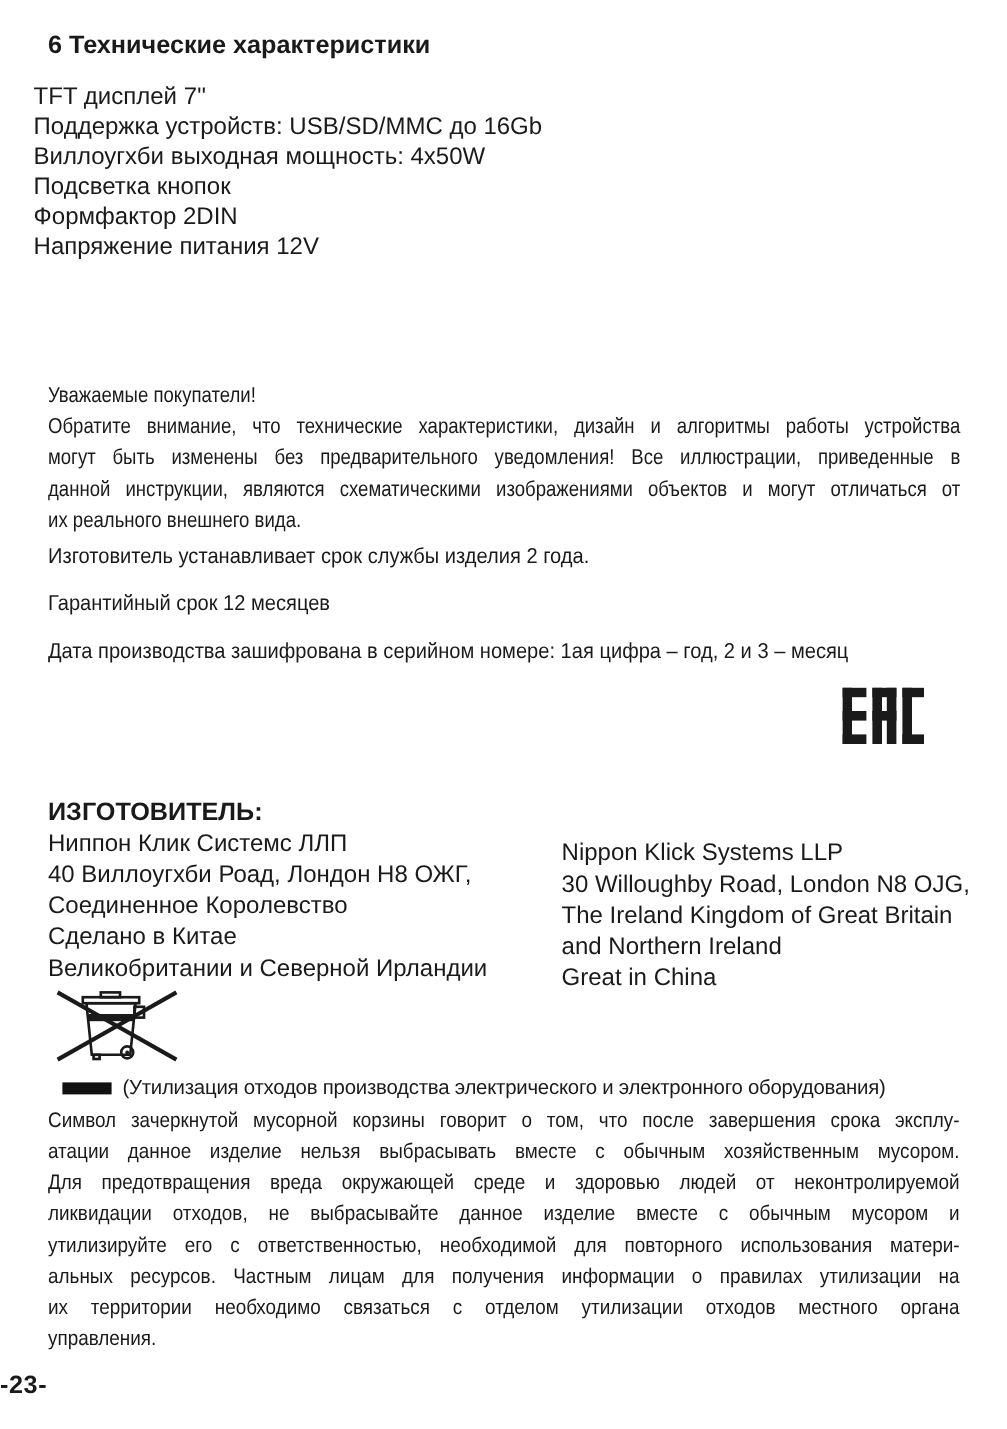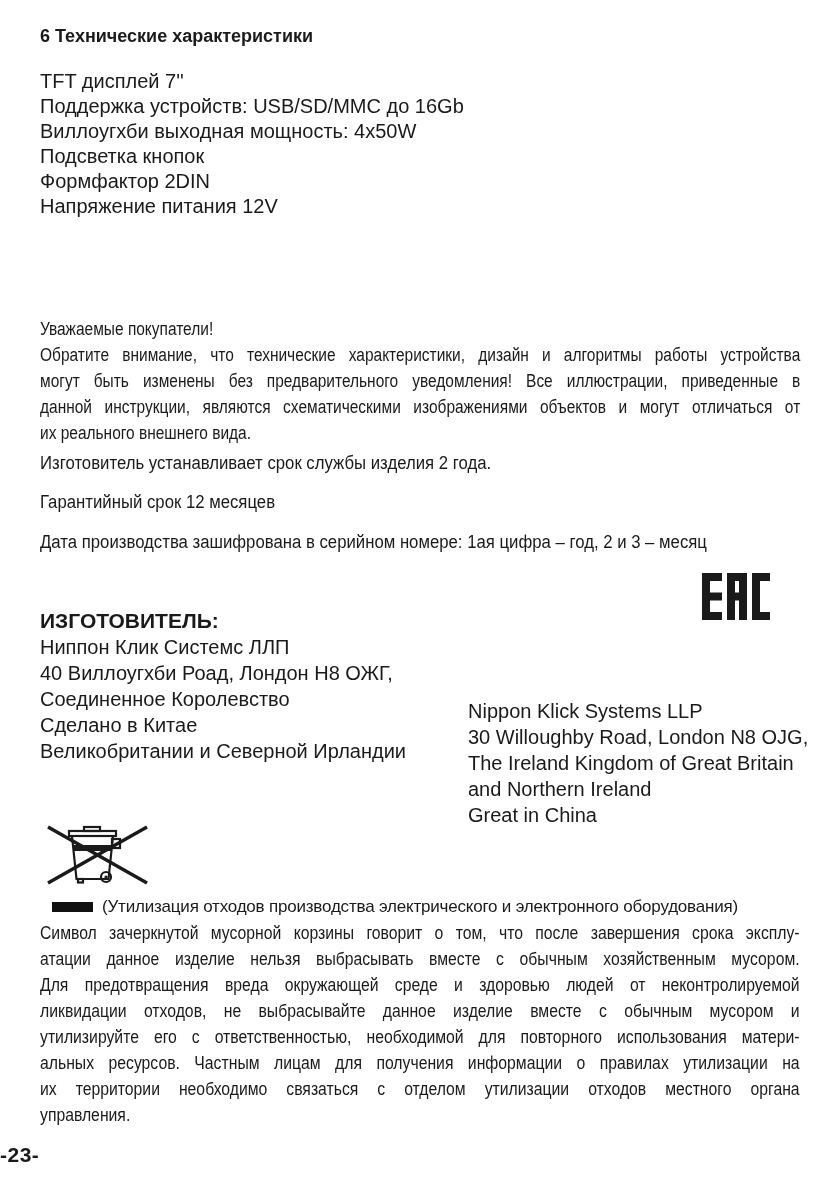--- a/index.html
+++ b/index.html
@@ -6,36 +6,36 @@
   .page {
     position: relative;
     width: 839px;
     height: 1191px;
     background: #ffffff;
     overflow: hidden;
     font-family: "Liberation Sans", sans-serif;
     color: #1a1a1a;
   }
   .abs { position: absolute; }
-  .h1 { left: 40px; top: 26px; font-size: 18px; font-weight: bold; }
-  .specs { left: 40px; top: 69px; font-size: 20px; line-height: 25px; }
+  .h1 { left: 40px; top: 26px; font-size: 21px; font-weight: bold; }
+  .specs { left: 28px; top: 69px; font-size: 20px; line-height: 25px; }
   .notice {
     left: 40px; top: 316px; width: 884px;
     font-size: 18px; line-height: 26px;
     transform: scaleX(0.86); transform-origin: 0 0;
   }
   .service {
     left: 40px; top: 450px; width: 817px;
     font-size: 18px; line-height: 26px;
     transform: scaleX(0.93); transform-origin: 0 0;
   }
   .service .gap1 { margin-top: 13px; }
   .service .gap2 { margin-top: 14px; }
   .eac { left: 702px; top: 573px; width: 68px; height: 47px; }
-  .manuf-ru { left: 40px; top: 608px; font-size: 20px; line-height: 26px; }
+  .manuf-ru { left: 40px; top: 664px; font-size: 20px; line-height: 26px; }
   .manuf-en { left: 468px; top: 698px; font-size: 20px; line-height: 26px; }
   .manuf-heading { font-weight: bold; font-size: 21px; }
   .weee { left: 45px; top: 824px; width: 105px; height: 62px; }
   .disposal-caption {
     left: 40px; top: 894px; width: 790px;
     font-size: 17px; line-height: 26px;
     white-space: nowrap; letter-spacing: -0.2px;
     padding-left: 12px;
   }
   .disposal-caption .bar {

